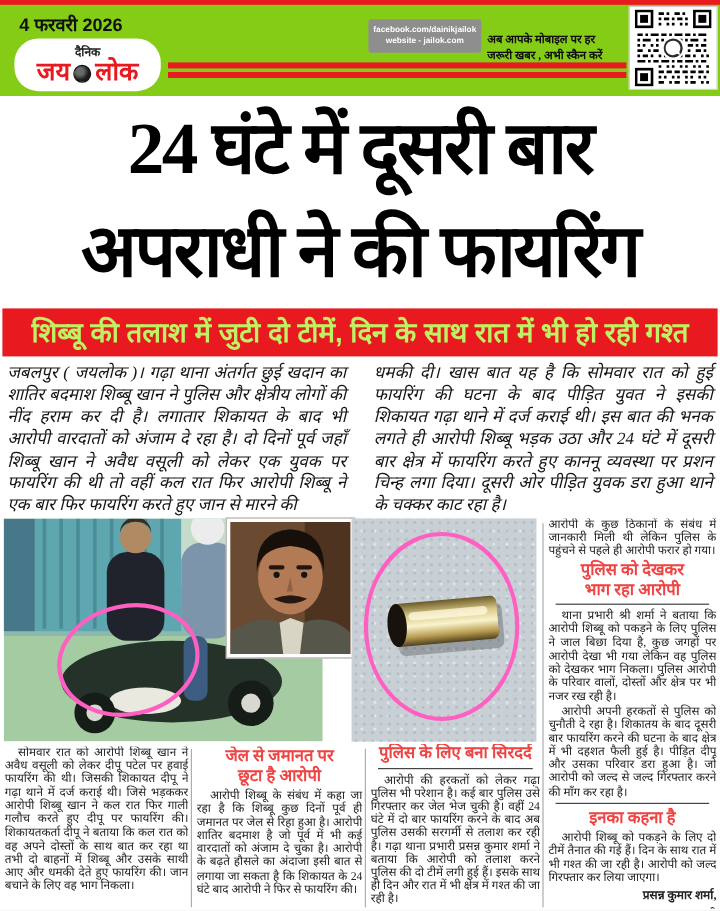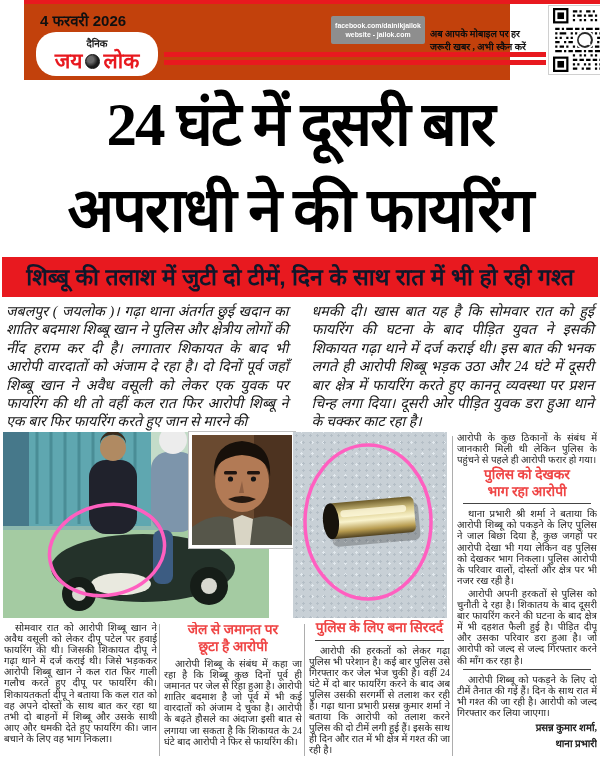--- a/index.html
+++ b/index.html
@@ -1,21 +1,21 @@
 <!DOCTYPE html>
 <html><head>
 <meta charset="utf-8">
 <style>
   html,body{margin:0;padding:0;background:#e9e9e9;}
   .page{position:relative;width:600px;height:759px;background:#fff;margin:0 auto;
         overflow:hidden;font-family:"Liberation Serif","DejaVu Serif",serif;color:#1c1c1c;}
   .abs{position:absolute;}
 
   
-  .masthead{left:0;top:0;width:486px;height:80px;background:#c2410c;margin-left:24px;}
+  .masthead{left:0;top:0;width:600px;height:80px;background:#84cc16;}
   .topline{left:0;top:0;width:600px;height:4px;background:#e8191f;}
   .date{left:16px;top:10px;font-family:"Liberation Sans","DejaVu Sans",sans-serif;
         font-weight:bold;font-size:15px;color:#101010;}
   .logo-box{left:12px;top:32px;width:122px;height:44px;background:#fff;border-radius:20px;
             text-align:center;}
   .logo-top{font-size:10px;font-weight:bold;color:#222;margin-top:4px;
             font-family:"Liberation Sans","DejaVu Sans",sans-serif;}
   .logo-row{font-family:"Liberation Sans","DejaVu Sans",sans-serif;font-weight:800;
             font-size:21px;color:#e8191f;line-height:22px;display:flex;align-items:center;justify-content:center;gap:3px;}
   .globe{display:inline-block;width:13px;height:13px;border-radius:50%;
@@ -28,21 +28,21 @@
               text-align:center;display:flex;flex-direction:column;justify-content:center;gap:2px;border-radius:2px;}
   .scan-txt{left:406px;top:28px;width:110px;text-align:left;
             font-family:Liberation Serif, serif;font-weight:bold;font-size:9.5px;
             line-height:13px;color:#0d0d0d;}
   .qr{left:524px;top:5px;width:72px;height:68px;background:#fff;border:1px solid #d0d0d0;
       display:flex;align-items:center;justify-content:center;}
 
   
   .headline{left:0;top:82px;width:600px;text-align:center;font-weight:800;color:#000;
             font-size:61px;line-height:86px;letter-spacing:-2px;}
-  .redbar{left:2px;top:257px;width:596px;height:40px;background:#e8191f;color:#0f172a;
+  .redbar{left:2px;top:257px;width:596px;height:40px;background:#e8191f;color:#bef264;
           text-align:center;font-family:"Liberation Sans","DejaVu Sans",sans-serif;
           font-weight:bold;font-size:23px;line-height:40px;}
 
   
   .intro{left:6px;top:302px;width:588px;height:128px;display:flex;gap:23px;}
   .intro p{margin:0;width:288px;font-size:14.2px;line-height:18.4px;text-align:justify;
            font-style:italic;color:#141414;}
 
   
   .cctv{left:3px;top:432px;width:266px;height:186px;overflow:hidden;}
@@ -239,18 +239,19 @@
   <div class="abs col4 bt">
     <p>आरोपी के कुछ ठिकानों के संबंध में जानकारी मिली थी लेकिन पुलिस के पहुंचने से पहले ही आरोपी फरार हो गया।</p>
     <div class="sec-h">
       <div>पुलिस को देखकर</div>
       <div>भाग रहा आरोपी</div>
     </div>
     <hr class="rule">
     <p class="ind">थाना प्रभारी श्री शर्मा ने बताया कि आरोपी शिब्बू को पकड़ने के लिए पुलिस ने जाल बिछा दिया है, कुछ जगहों पर आरोपी देखा भी गया लेकिन वह पुलिस को देखकर भाग निकला। पुलिस आरोपी के परिवार वालों, दोस्तों और क्षेत्र पर भी नजर रख रही है।</p>
     <p class="ind">आरोपी अपनी हरकतों से पुलिस को चुनौती दे रहा है। शिकातय के बाद दूसरी बार फायरिंग करने की घटना के बाद क्षेत्र में भी दहशत फैली हुई है। पीड़ित दीपू और उसका परिवार डरा हुआ है। जो आरोपी को जल्द से जल्द गिरफ्तार करने की माँग कर रहा है।</p>
     <hr class="rule">
+    <div class="sec-h">इनका कहना है</div>
     <p class="ind">आरोपी शिब्बू को पकड़ने के लिए दो टीमें तैनात की गई हैं। दिन के साथ रात में भी गश्त की जा रही है। आरोपी को जल्द गिरफ्तार कर लिया जाएगा।</p>
     <div class="sign">प्रसन्न कुमार शर्मा,</div>
     <div class="sign">थाना प्रभारी</div>
   </div>
 
 </div>
 
 </body></html>

